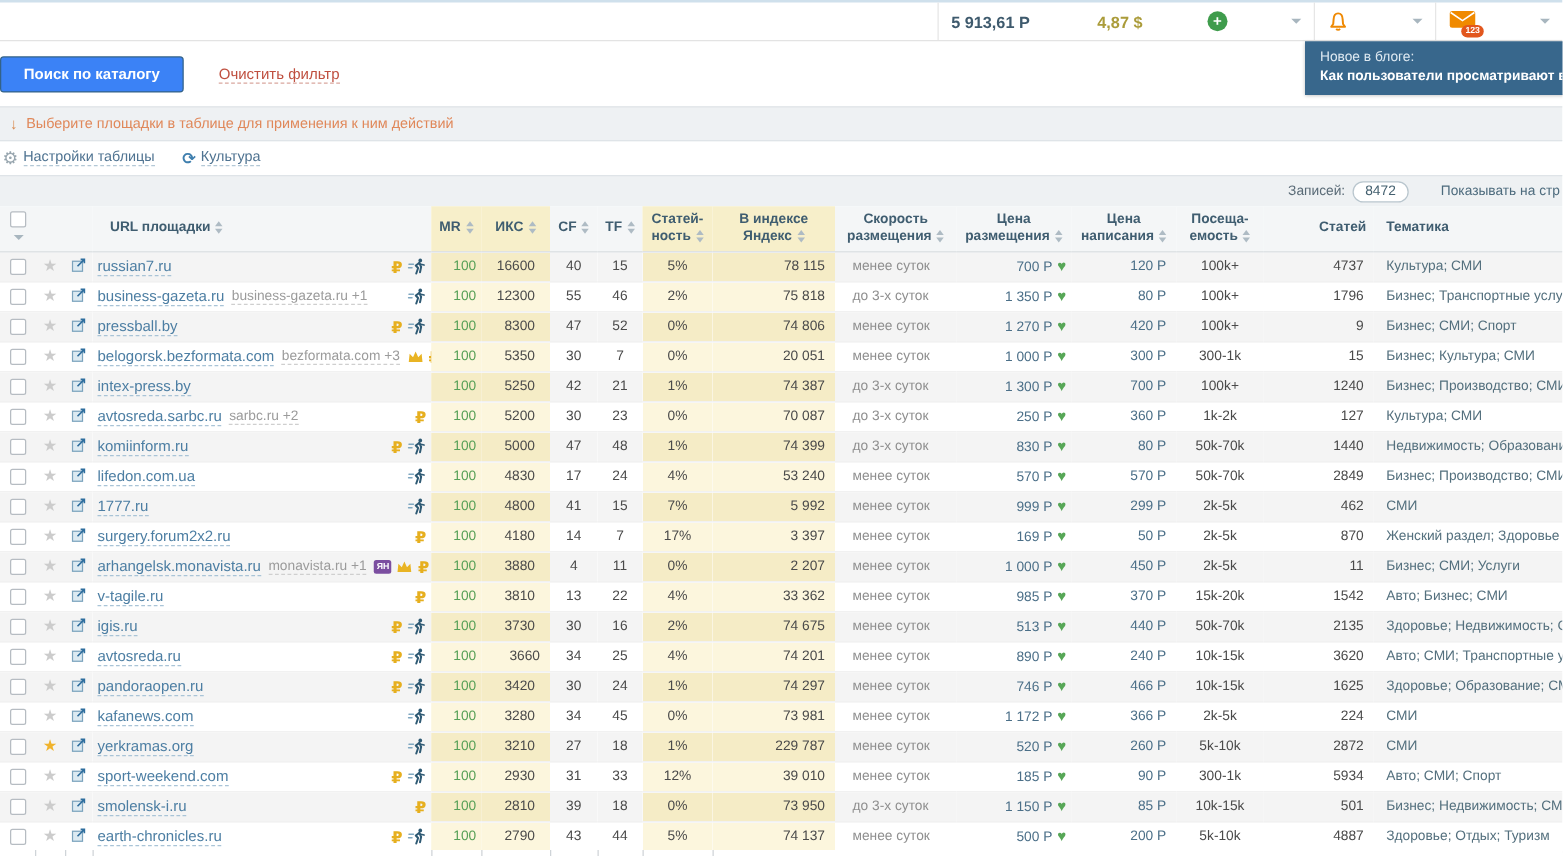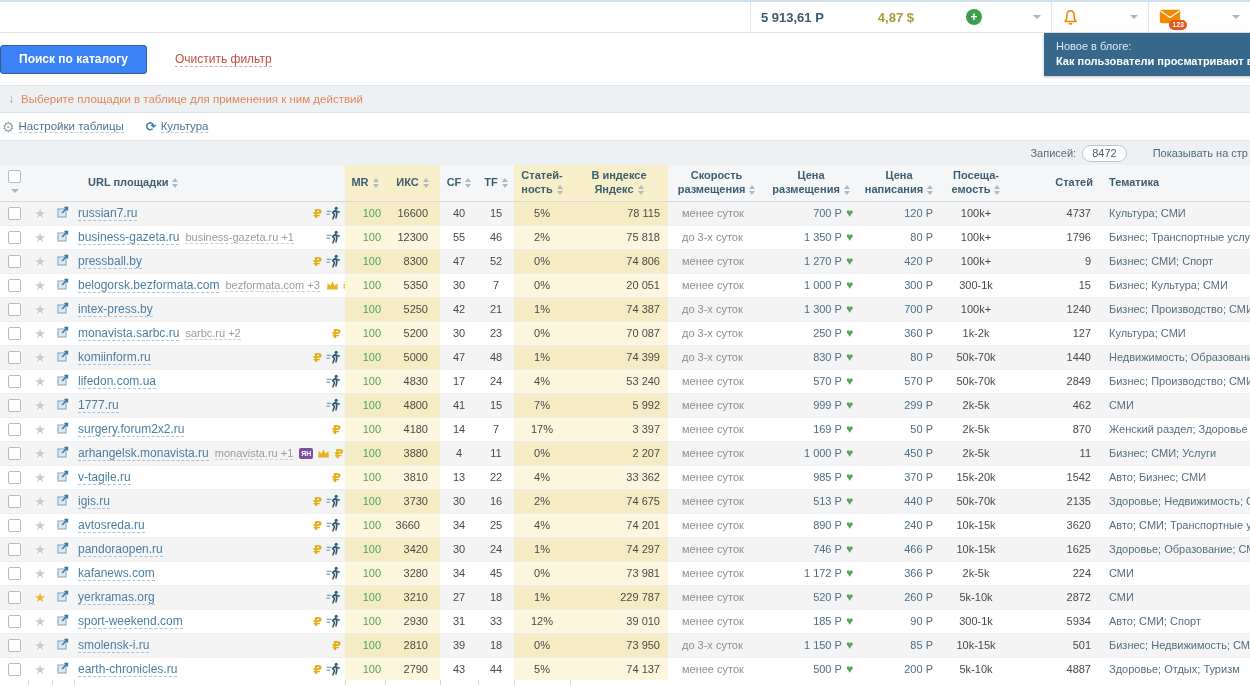--- a/index.html
+++ b/index.html
@@ -395,21 +395,21 @@
       </tr>
       <tr>
         <td class="c-sel"><span class="cb"></span></td>
         <td class="c-star"><span class="star">★</span></td>
         <td class="c-ext"><svg width="12" height="12" viewBox="0 0 12 12">
             <rect x="1" y="3" width="8" height="8" fill="#dceaf2" stroke="#7ba3bd" stroke-width="1"></rect>
             <path d="M5 7 L10.5 1.5 M7.5 1.5 h3 v3" stroke="#2f6e9e" stroke-width="1.3" fill="none"></path>
           </svg></td>
         <td class="c-url">
           <span class="cellflex">
-            <a class="url-main">monavista.sarbc.ru</a>
+            <a class="url-main">avtosreda.sarbc.ru</a>
             <span class="url-extra">sarbc.ru +2</span>
             <span class="rowicons">
               <span class="ic-rub">₽</span>
             </span>
           </span>
         </td>
         <td class="col-y t-right mr-val">100</td>
         <td class="col-y t-right iks-val" style="padding-right:12px">5200</td>
         <td class="t-center cf-val">30</td>
         <td class="t-center tf-val">23</td>
@@ -665,21 +665,21 @@
                 <circle cx="10.2" cy="2.3" r="1.5" fill="#2f5a74"></circle>
                 <path d="M9.5 4.3 L6.6 6.4 L8.5 8.4 L7 12.8" stroke="#2f5a74" stroke-width="1.6" fill="none" stroke-linecap="round" stroke-linejoin="round"></path>
                 <path d="M9.5 4.3 L10.9 7.6 L10 11.8" stroke="#2f5a74" stroke-width="1.6" fill="none" stroke-linecap="round" stroke-linejoin="round"></path>
                 <path d="M9.8 5.2 L13.2 6" stroke="#2f5a74" stroke-width="1.4" fill="none" stroke-linecap="round"></path>
                 <path d="M1.2 5.4 h3.6 M0.8 8.2 h2.8" stroke="#7fa7c0" stroke-width="1.2" stroke-linecap="round"></path>
               </svg>
             </span>
           </span>
         </td>
         <td class="col-y t-right mr-val">100</td>
-        <td class="col-y t-right iks-val" style="padding-right:20px">3660</td>
+        <td class="col-y t-right iks-val" style="padding-right:8px">3660</td>
         <td class="t-center cf-val">34</td>
         <td class="t-center tf-val">25</td>
         <td class="col-y t-center art-val">4%</td>
         <td class="col-y t-right idx-val" style="padding-right:8px">74 201</td>
         <td class="speed-val" style="padding-left:14px">менее суток</td>
         <td class="t-right price-val">890 Р<span class="heart">♥</span></td>
         <td class="t-right price-val" style="padding-right:8px">240 Р</td>
         <td class="t-center traffic-val">10k-15k</td>
         <td class="t-right articles-val" style="padding-right:8px">3620</td>
         <td class="theme-val" style="padding-left:10px">Авто; СМИ; Транспортные услу</td>

